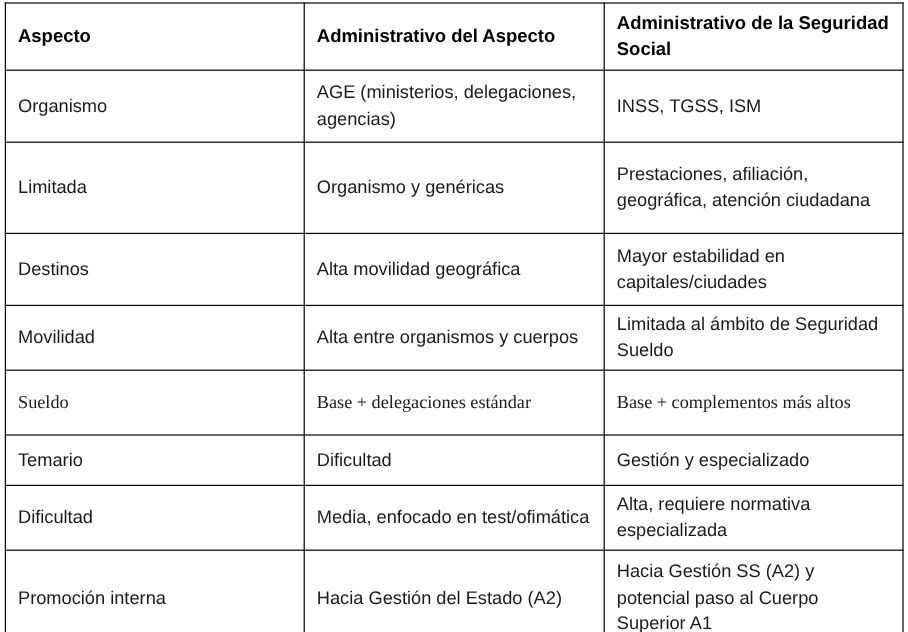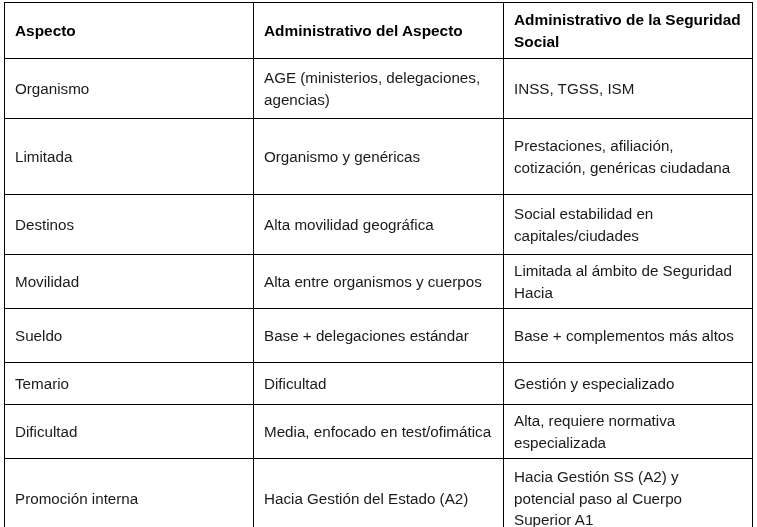--- a/index.html
+++ b/index.html
@@ -62,21 +62,21 @@
     color: #000000;
     vertical-align: middle;
   }
 
   
   tr[data-row="header"]  th { height: 45px; }
   tr[data-row="0"] td { height: 49px; }
   tr[data-row="1"] td { height: 65px; }
   tr[data-row="2"] td { height: 49px; }
   tr[data-row="3"] td { height: 43px; }
-  tr[data-row="4"] td { height: 43px; }
+  tr[data-row="4"] td { height: 43px; font-family: Liberation Serif, serif; }
   tr[data-row="5"] td { height: 31px; }
   tr[data-row="6"] td { height: 41px; }
   tr[data-row="7"] td { height: 68px; }
 
   
   td.aspect-cell { }
 </style>
 </head>
 <body>
 
@@ -97,31 +97,31 @@
       </thead>
       <tbody>
         <tr data-row="0">
           <td class="aspect-cell">Organismo</td>
           <td>AGE (ministerios, delegaciones, agencias)</td>
           <td>INSS, TGSS, ISM</td>
         </tr>
         <tr data-row="1">
           <td class="aspect-cell">Limitada</td>
           <td>Organismo y genéricas</td>
-          <td>Prestaciones, afiliación, cotización, genéricas ciudadana</td>
+          <td>Prestaciones, afiliación, geográfica, atención ciudadana</td>
         </tr>
         <tr data-row="2">
           <td class="aspect-cell">Destinos</td>
           <td>Alta movilidad geográfica</td>
-          <td>Social estabilidad en capitales/ciudades</td>
+          <td>Mayor estabilidad en capitales/ciudades</td>
         </tr>
         <tr data-row="3">
           <td class="aspect-cell">Movilidad</td>
           <td>Alta entre organismos y cuerpos</td>
-          <td>Limitada al ámbito de Seguridad Hacia</td>
+          <td>Limitada al ámbito de Seguridad Sueldo</td>
         </tr>
         <tr data-row="4">
           <td class="aspect-cell">Sueldo</td>
           <td>Base + delegaciones estándar</td>
           <td>Base + complementos más altos</td>
         </tr>
         <tr data-row="5">
           <td class="aspect-cell">Temario</td>
           <td>Dificultad</td>
           <td>Gestión y especializado</td>

